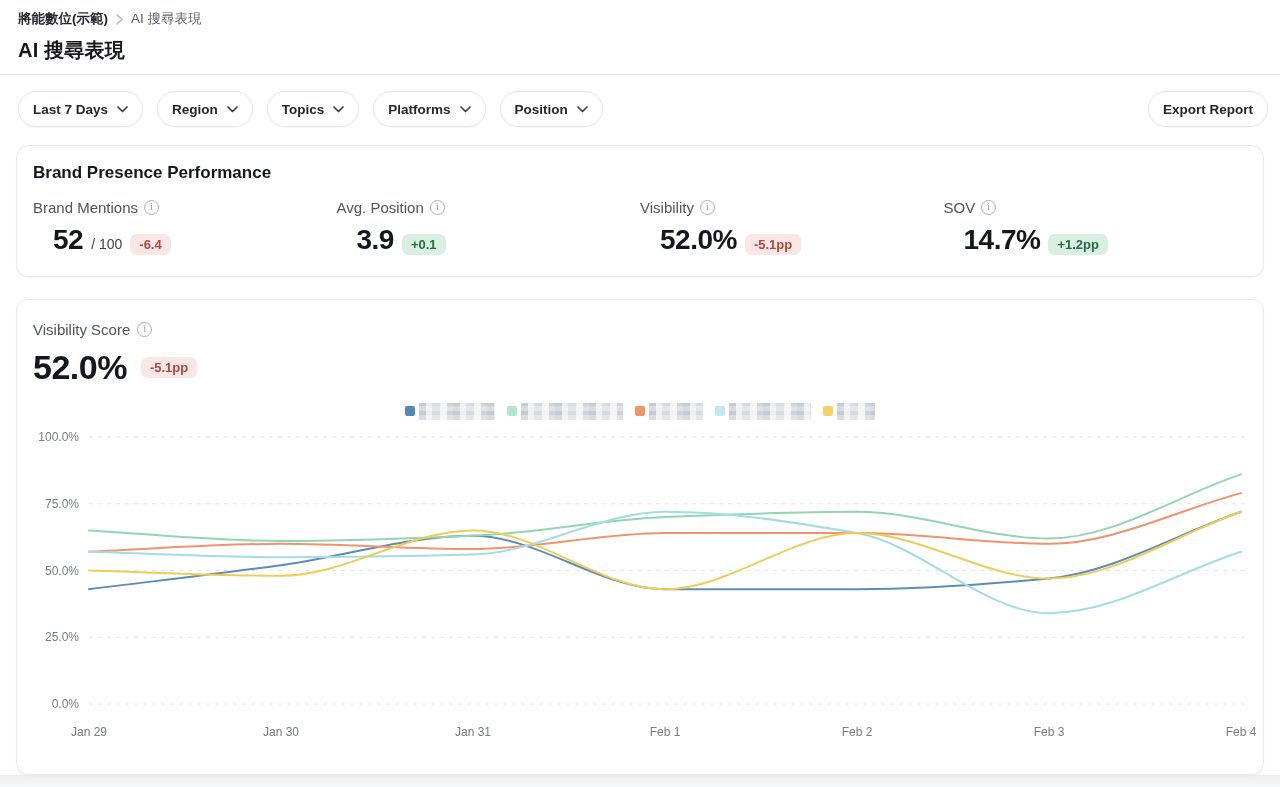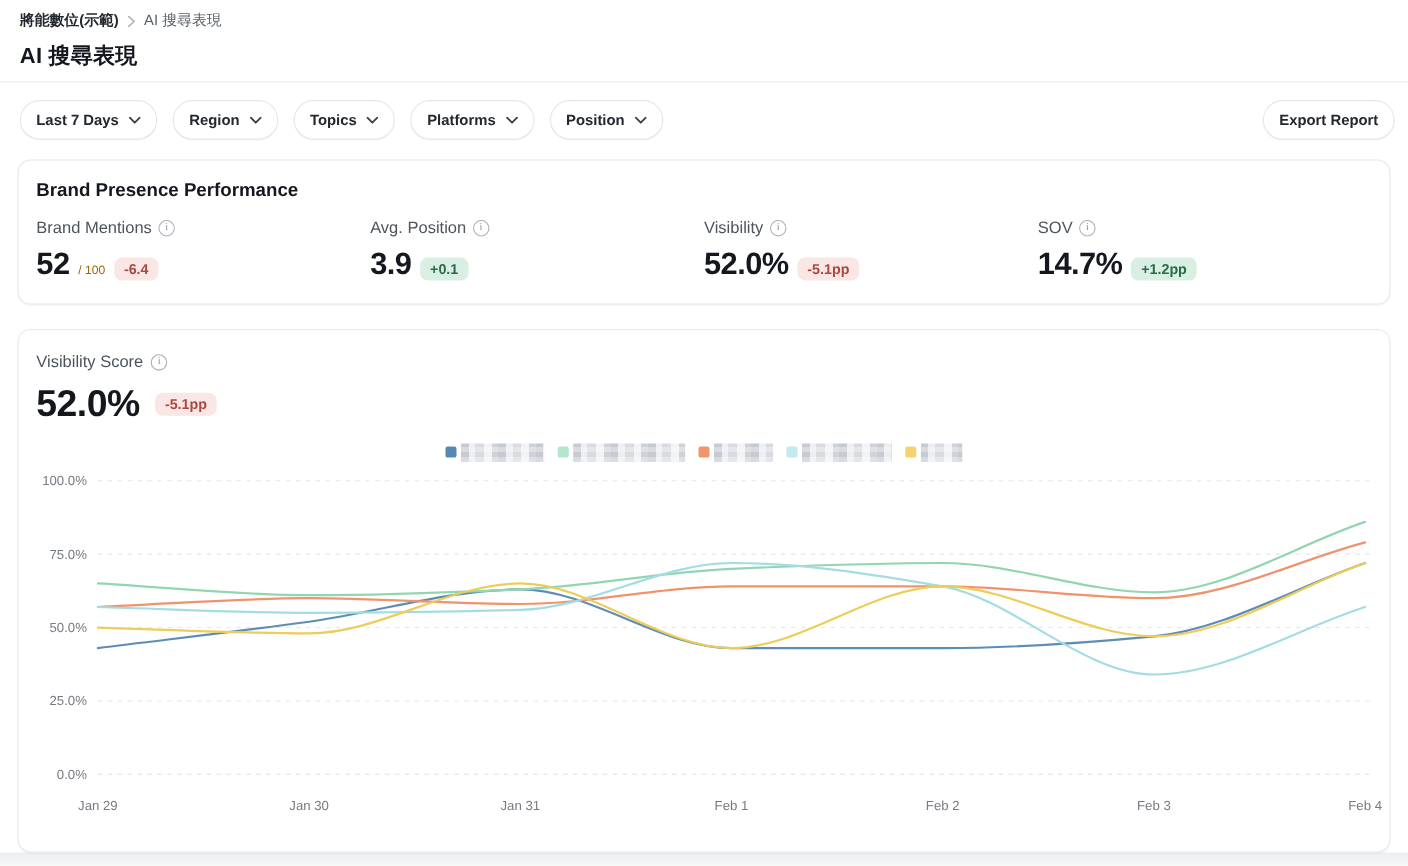--- a/index.html
+++ b/index.html
@@ -31,22 +31,22 @@
   .card-brand { margin-top:18px; height:132px; padding:17px 16px 0; }
   .card-title { font-size:17px; font-weight:700; color:#14181e; margin-bottom:16px; }
 
   .metrics-grid { display:grid; grid-template-columns:repeat(4,1fr); }
   .metric-label-row { display:flex; align-items:center; gap:6px; margin-bottom:8px; }
   .metric-label { font-size:15px; color:#4d545c; }
   .info-icon { width:15px; height:15px; border:1.2px solid #aaafb7; border-radius:50%;
     color:#8d939b; font-size:9.5px; line-height:12.5px; text-align:center; display:inline-block;
     font-family:"Liberation Serif", serif; cursor:pointer; }
   .metric-value-row { display:flex; align-items:baseline; gap:8px; }
-  .metric-value { font-size:28px; font-weight:700; color:#14181e; letter-spacing:-.5px; }
-  .metric-suffix { font-size:11px; color:#a16207; }
+  .metric-value { font-size:28px; font-weight:700; color:#14181e; letter-spacing:-.5px;margin-left:20px; }
+  .metric-suffix { font-size:14px; color:#404040; }
   .metric-suffix:empty { display:none; }
   .badge { font-size:13px; font-weight:600; padding:3px 9px; border-radius:7px; }
   .badge[data-dir="down"] { background:#fae6e4; color:#a84a42; }
   .badge[data-dir="up"]   { background:#d9efe2; color:#266b4a; }
 
   
   .card-visibility { margin-top:22px; height:476px; padding:16px 0 0; position:relative; }
   .vis-head { padding:5px 16px 0; }
   .vis-label-row { display:flex; align-items:center; gap:7px; margin-bottom:10px; }
   .vis-label { font-size:15px; color:#4d545c; }

